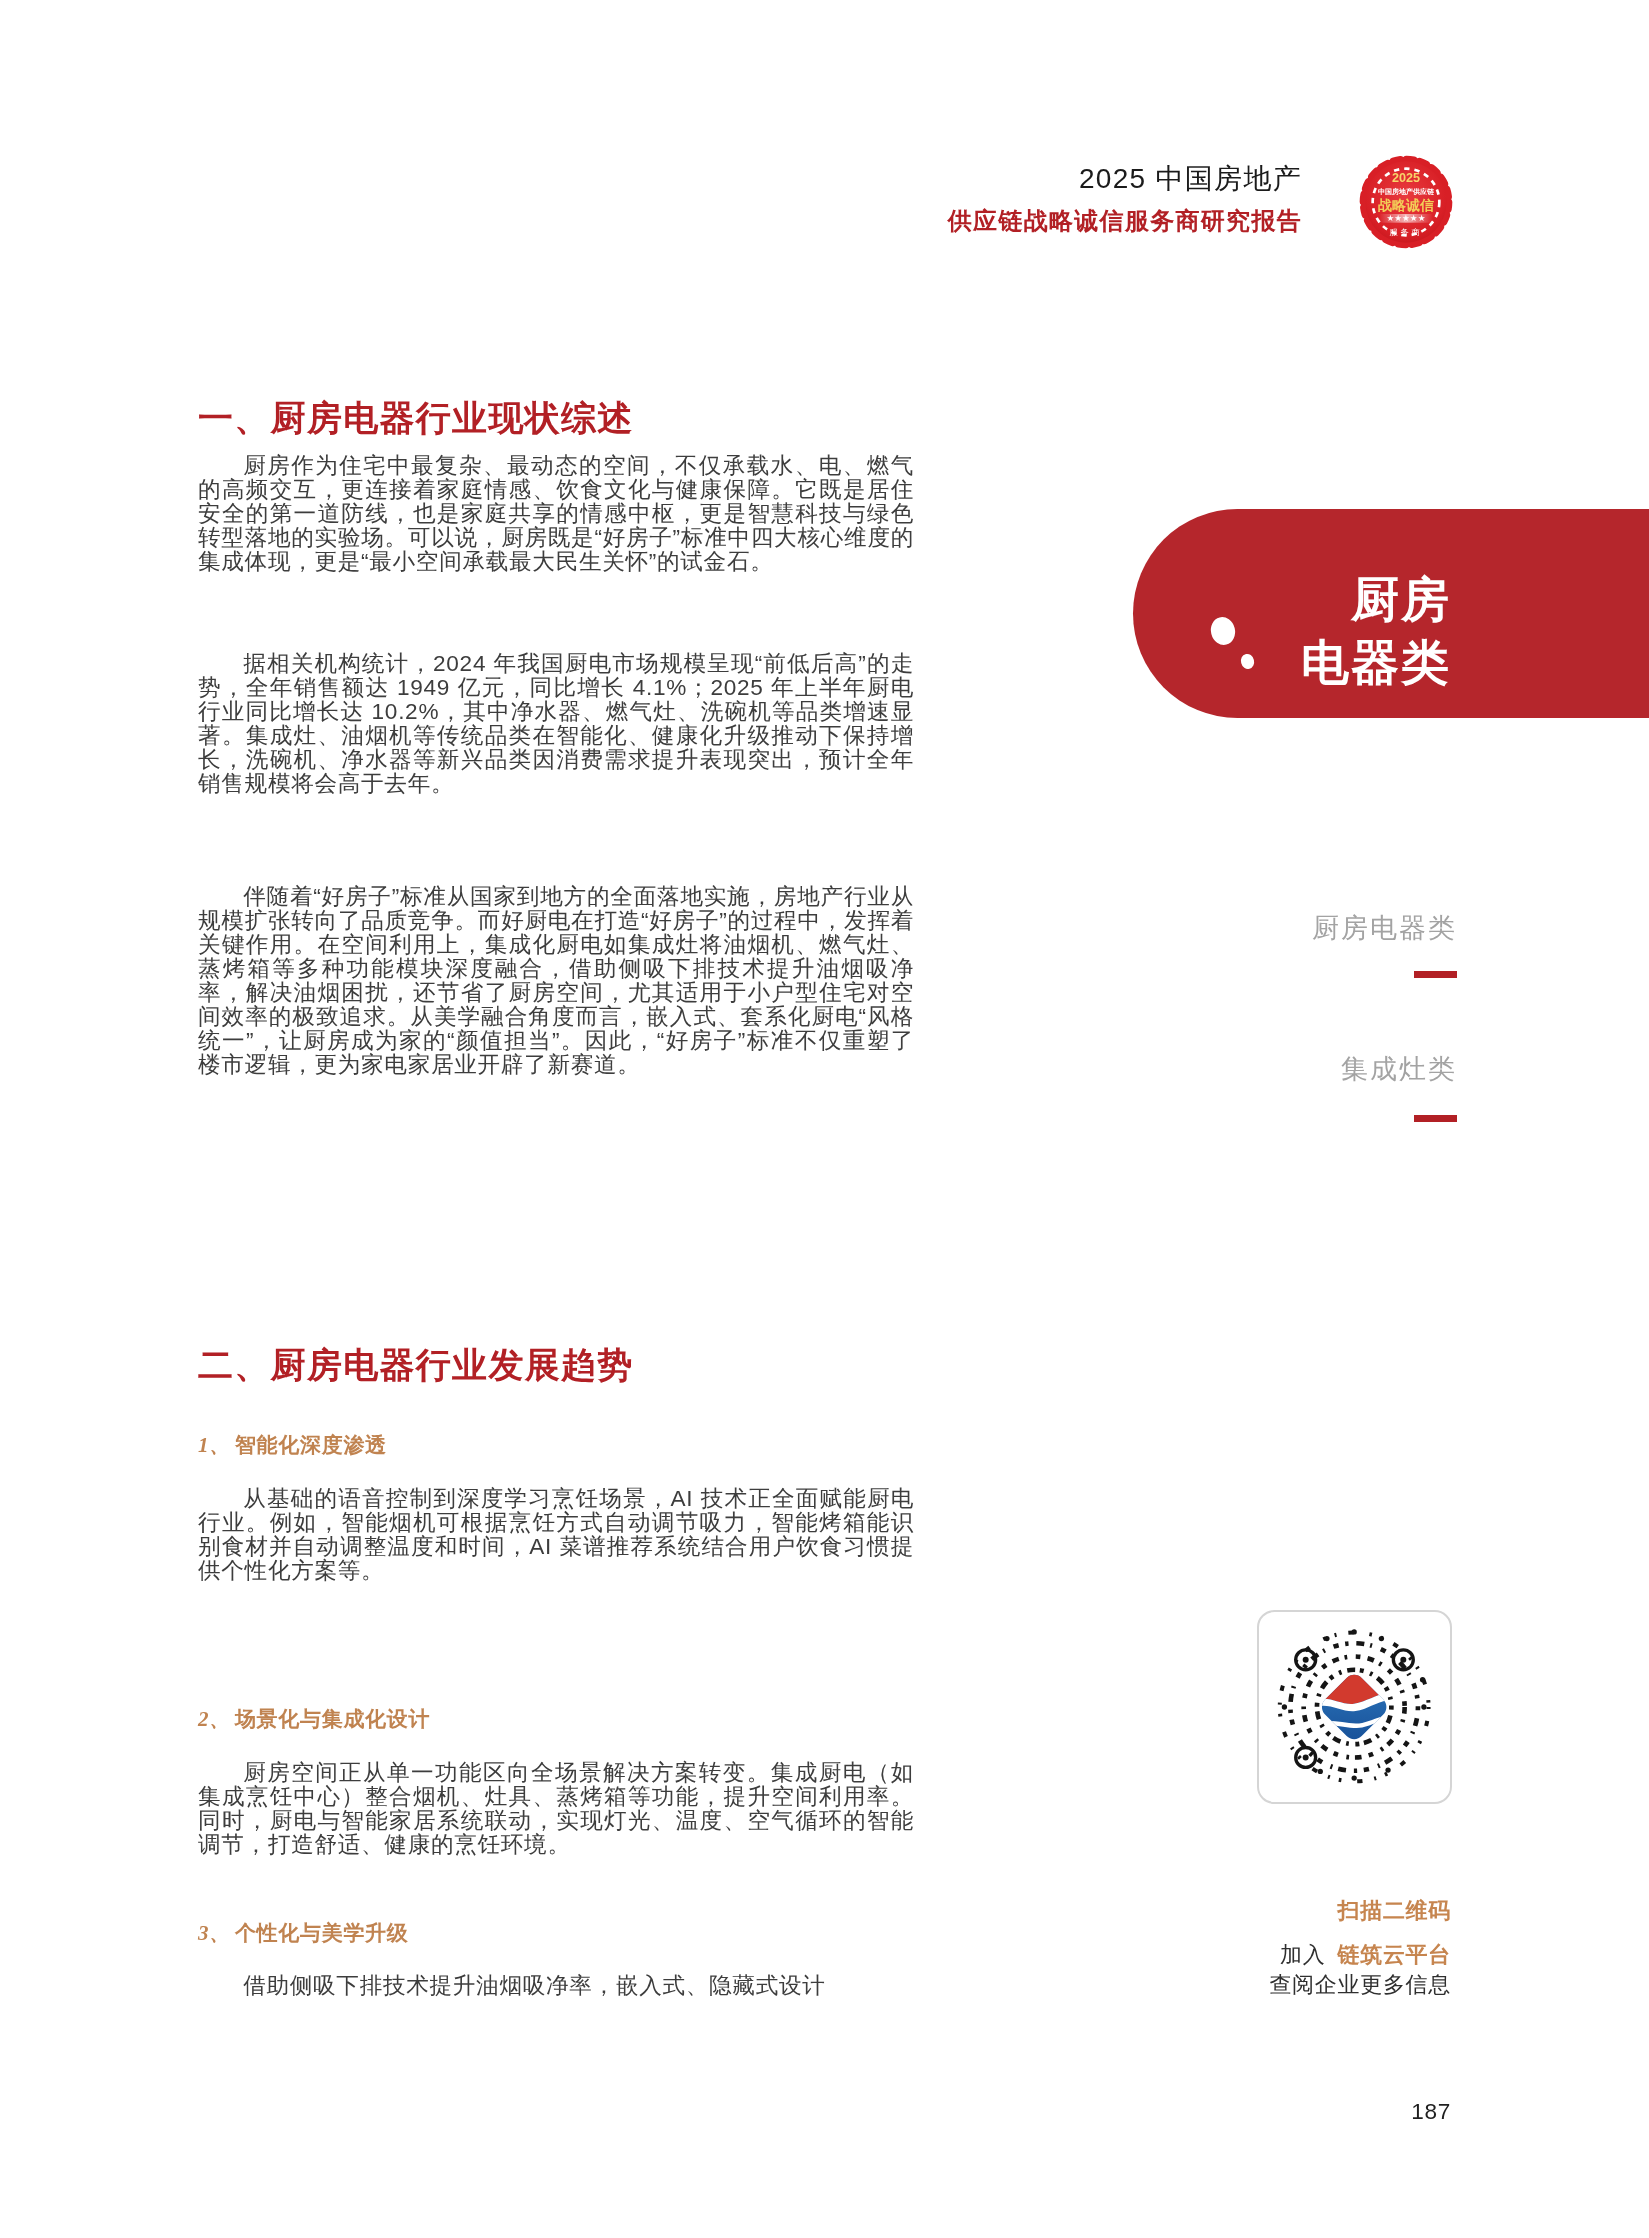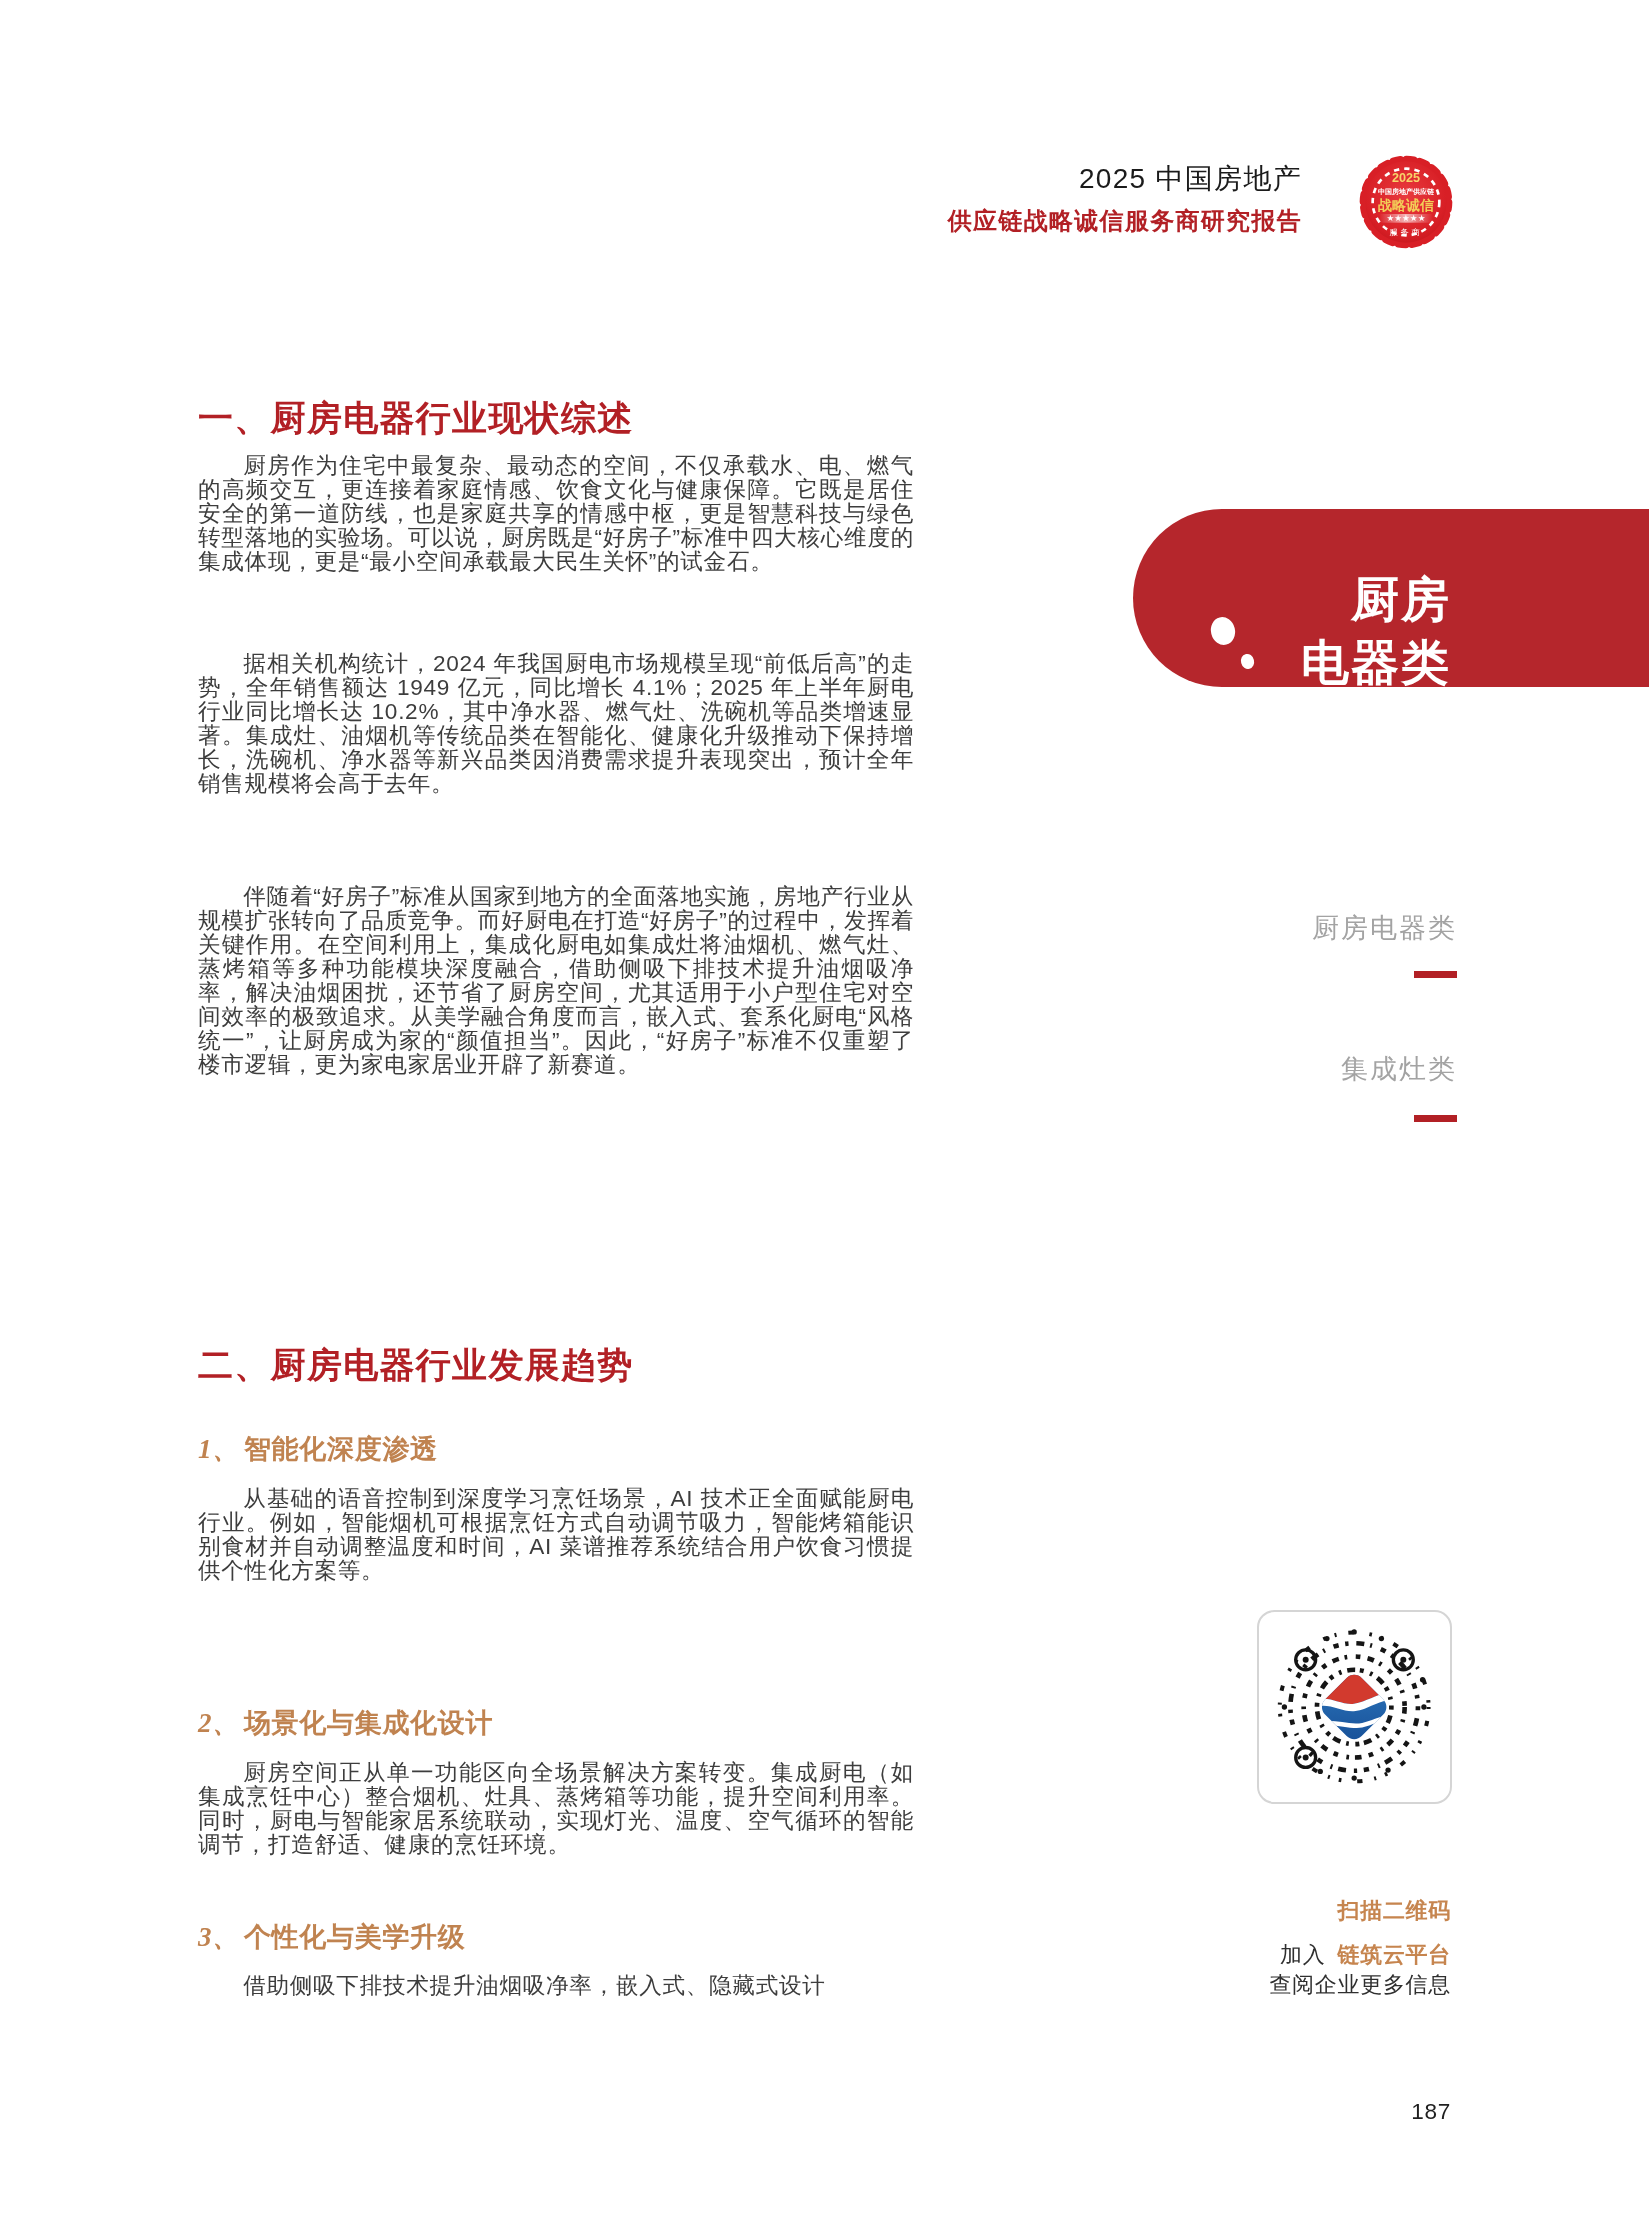--- a/index.html
+++ b/index.html
@@ -18,27 +18,27 @@
   .h1{top:395px;} .h2{top:1342px;}
   .para{
     position:absolute;left:198px;width:716px;
     font-size:22.6px;line-height:24px;color:var(--body-text,#3D3D3D);
     text-align:justify;text-indent:2em;letter-spacing:0.7px;
   }
   .p1{top:454px;} .p2{top:652px;} .p3{top:885px;}
   .p4{top:1487px;} .p5{top:1761px;} .p6{top:1974px;}
   .h-sub{
     position:absolute;left:198px;width:599px;
-    font-size:27px;font-weight:bold;color:var(--sub-orange,#C08350);letter-spacing:0.7px;
+    font-size:21px;font-weight:bold;color:var(--sub-orange,#C08350);letter-spacing:0.7px;
   }
   .s1{top:1431px;} .s2{top:1705px;} .s3{top:1919px;}
   .h-sub .no{font-family:"Liberation Serif",serif;font-style:italic;margin-right:4px;}
   
   .capsule{
-    position:absolute;left:1133px;top:509px;width:516px;height:178px;
+    position:absolute;left:1133px;top:509px;width:516px;height:209px;
     background:var(--capsule-red,#B5262C);
     border-radius:120px 0 0 120px;
   }
   .capsule .dot-big{position:absolute;left:78px;top:108px;width:24px;height:28px;border-radius:50%;background:#fff;transform:rotate(-14deg);}
   .capsule .dot-small{position:absolute;left:108px;top:145px;width:12.6px;height:14.6px;border-radius:50%;background:#fff;transform:rotate(-14deg);}
   .capsule .cap-text{
     position:absolute;right:198px;top:59px;text-align:right;
     color:#fff;font-weight:bold;font-size:48px;line-height:63px;letter-spacing:2px;
   }
   

